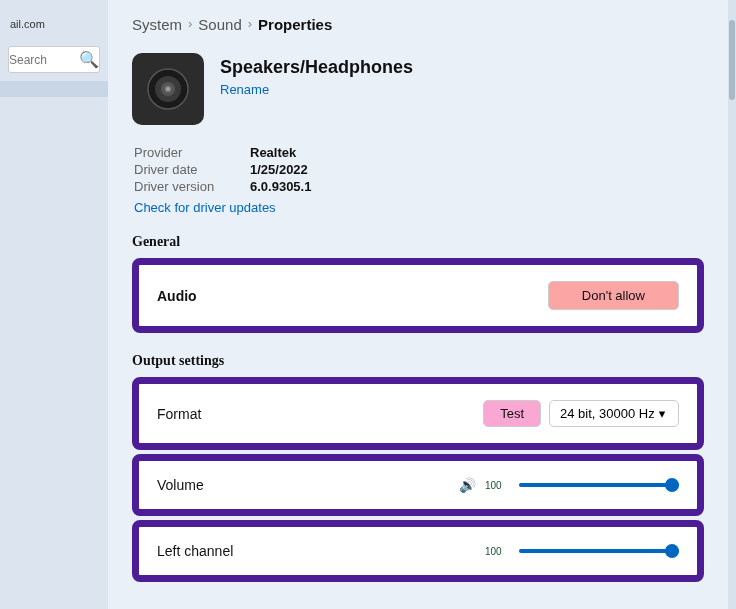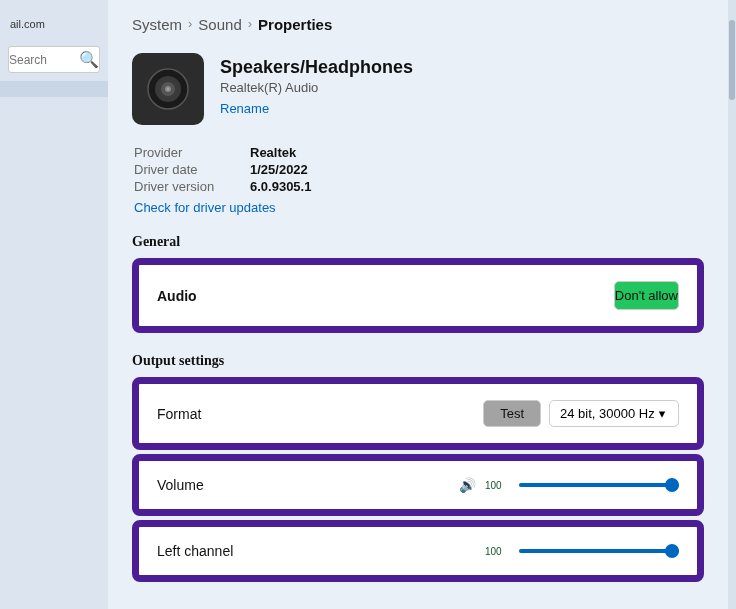--- a/index.html
+++ b/index.html
@@ -190,22 +190,22 @@
     }
 
     .audio-text .audio-desc {
       font-size: 12px;
       color: #666;
       margin-top: 2px;
     }
 
     .dont-allow-btn {
       border: 1px solid #ccc;
-      background: #22c55e;
-      padding: 6px 0;
+      background: #fca5a5;
+      padding: 6px 33px;
       border-radius: 5px;
       font-size: 13px;
       cursor: pointer;
       color: #111;
     }
 
     .section-gap {
       margin-top: 20px;
       margin-bottom: 8px;
     }
@@ -222,21 +222,21 @@
     }
 
     .format-controls {
       display: flex;
       align-items: center;
       gap: 8px;
     }
 
     .test-btn {
       border: 1px solid #ccc;
-      background: #a3a3a3;
+      background: #f9a8d4;
       padding: 5px 16px;
       border-radius: 5px;
       font-size: 13px;
       cursor: pointer;
       color: #111;
     }
 
     .format-select {
       border: 1px solid #ccc;
       background: #fff;
@@ -347,21 +347,20 @@
       <svg viewBox="0 0 44 44">
         <circle cx="22" cy="22" r="20" fill="#1a1a1a" stroke="#555" stroke-width="1.5"></circle>
         <circle cx="22" cy="22" r="13" fill="#3a3a3a"></circle>
         <circle cx="22" cy="22" r="7" fill="#555"></circle>
         <circle cx="22" cy="22" r="3" fill="#888"></circle>
         <circle cx="22" cy="22" r="1.2" fill="#aaa"></circle>
       </svg>
     </div>
     <div class="device-info">
       <div class="device-name">Speakers/Headphones</div>
-      <div class="device-subtitle">Realtek(R) Audio</div>
       <a class="rename-link">Rename</a>
     </div>
   </div>
 
   <div class="driver-info">
     <div class="driver-row">
       <span class="label">Provider</span>
       <span class="value">Realtek</span>
     </div>
     <div class="driver-row">

